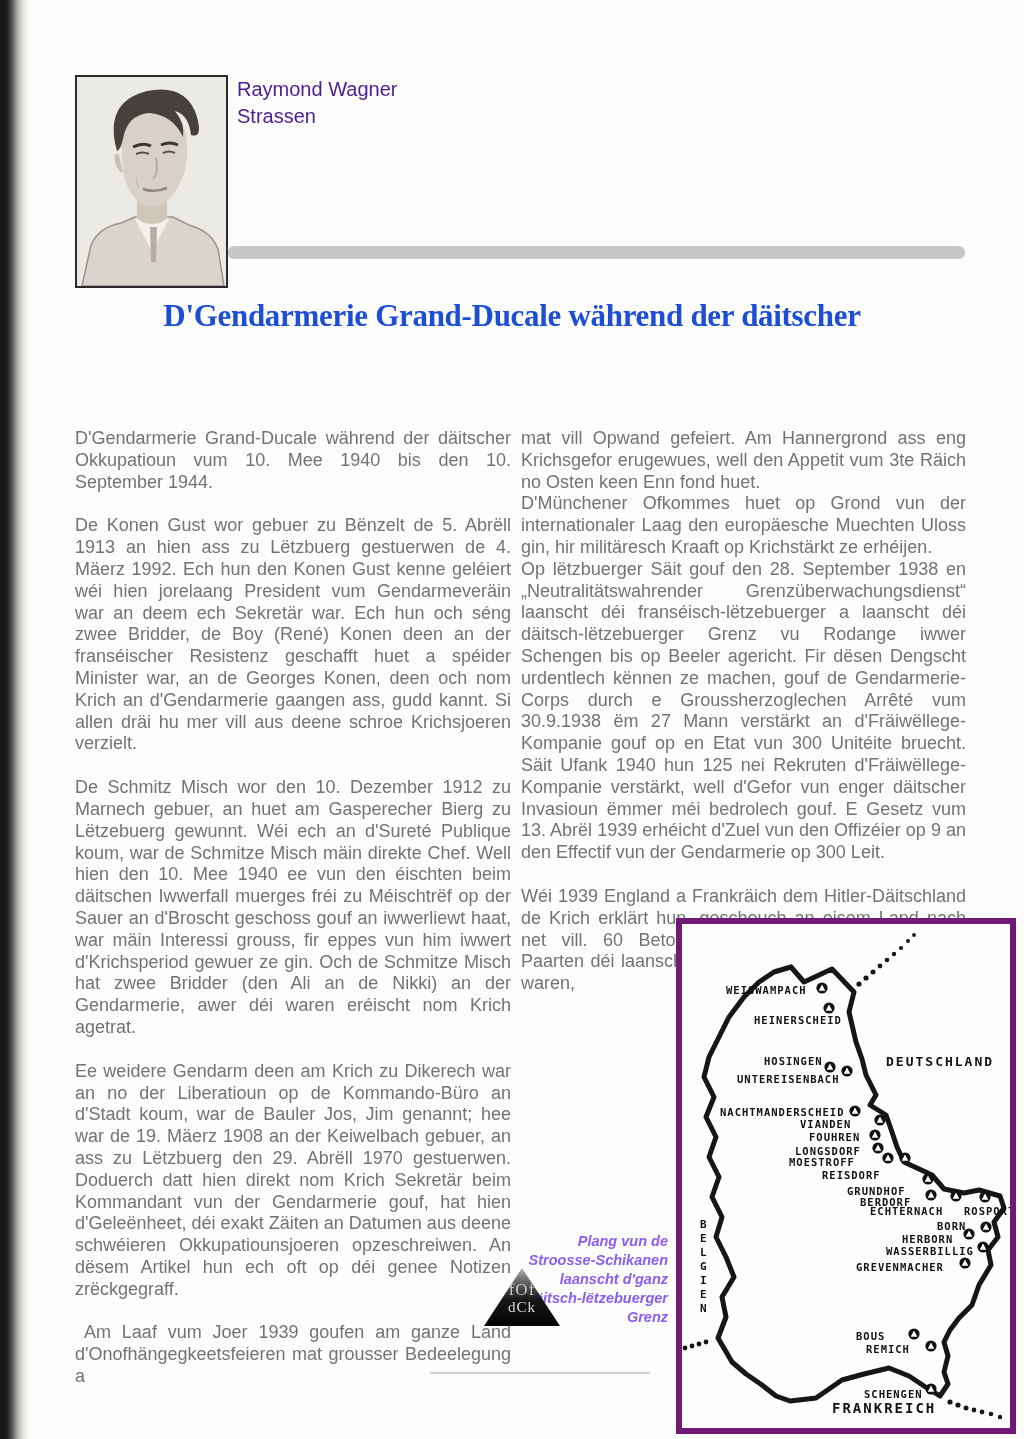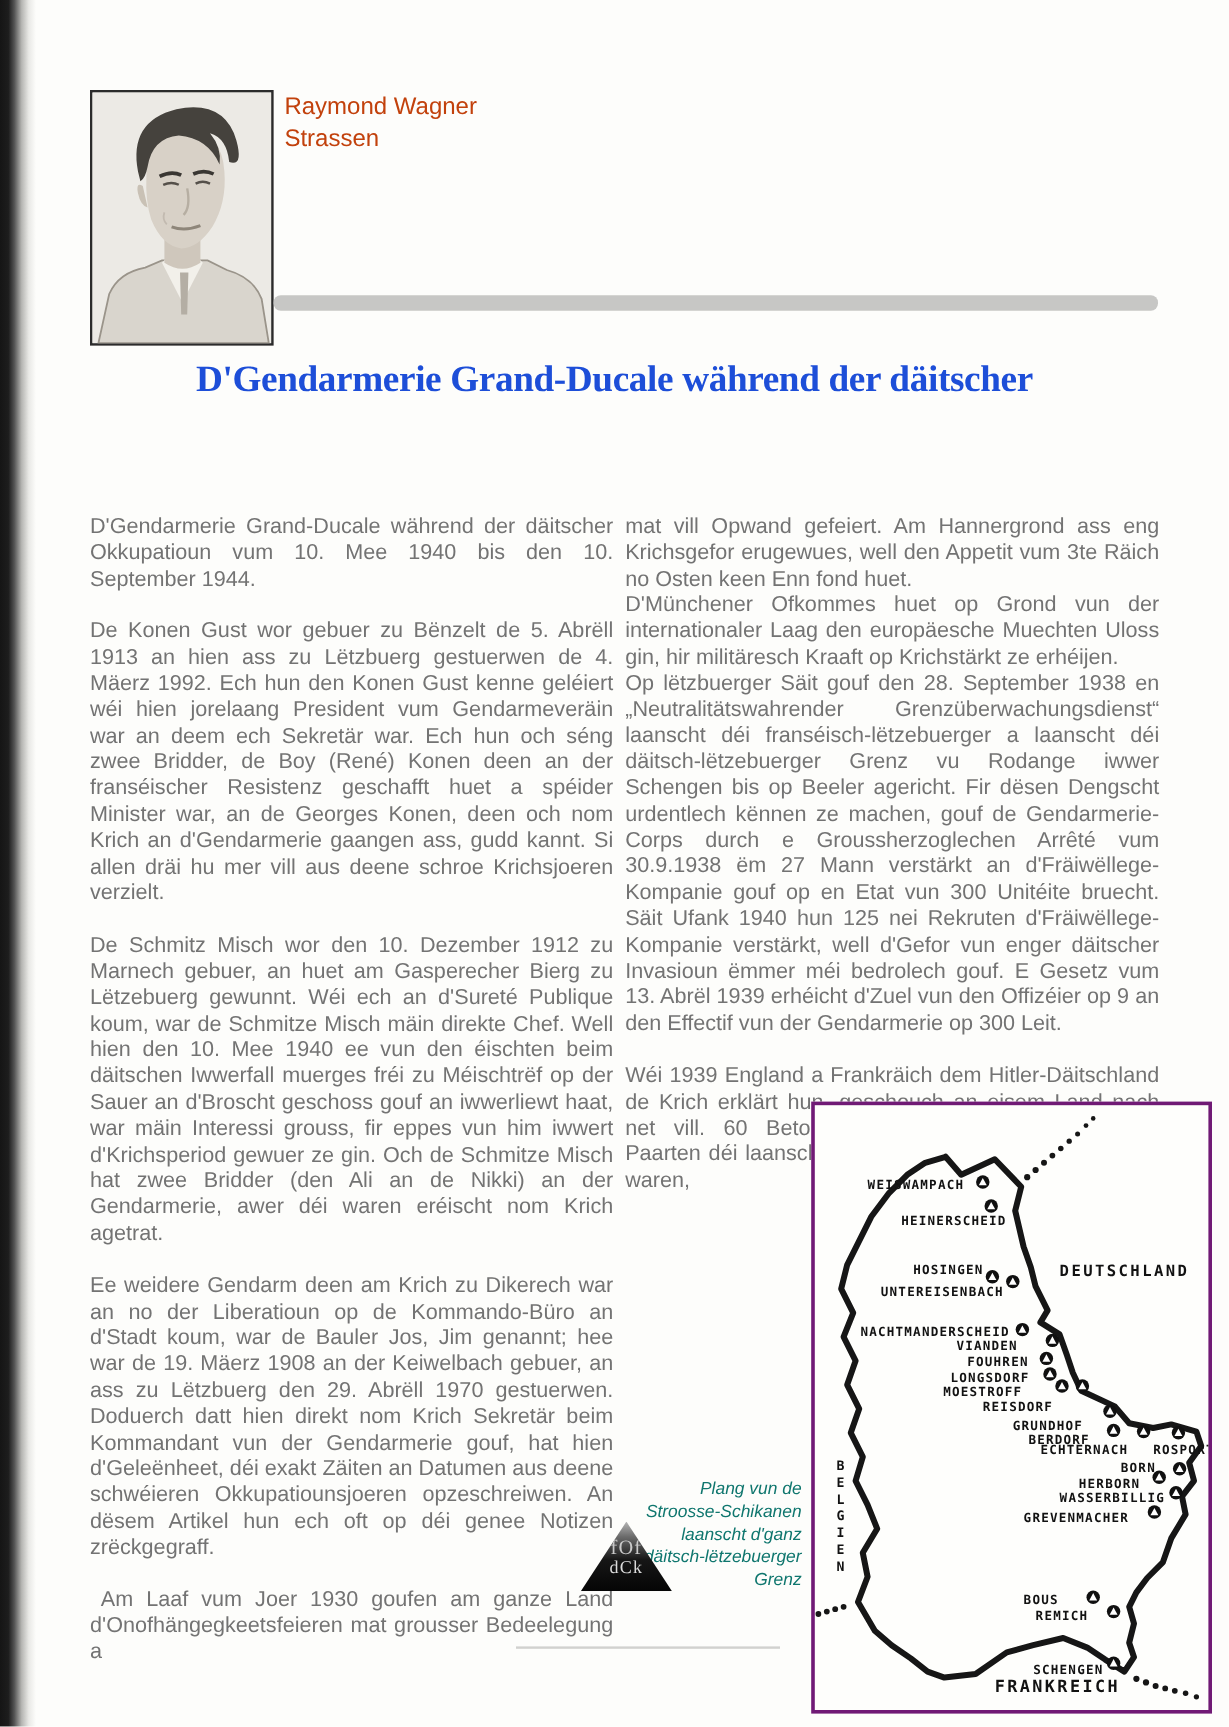--- a/index.html
+++ b/index.html
@@ -6,46 +6,46 @@
   .page{position:relative;width:1024px;height:1439px;background:#fdfdfb;overflow:hidden;
         font-family:"Liberation Sans",sans-serif;color:#1b1b1b;}
   
   .edge{position:absolute;left:0;top:0;width:30px;height:100%;
         background:linear-gradient(90deg,#151515 0px,#1d1d1d 7px,#555 12px,#b5b5b2 18px,#e9e9e6 24px,rgba(233,233,230,0) 30px);}
   
   .photo{position:absolute;left:75px;top:75px;width:153px;height:213px;background:#ece9e4;
          border:2px solid #2b2b2b;box-sizing:border-box;}
   .photo svg{display:block;width:100%;height:100%;}
   
-  .author{position:absolute;left:237px;top:76px;font-size:20px;line-height:27px;color:#c2410c;}
+  .author{position:absolute;left:237px;top:76px;font-size:20px;line-height:27px;color:#4c1d95;}
   
   .band{position:absolute;left:228px;top:246px;width:737px;height:13px;background:#c7c7c5;border-radius:6px;}
   
   .title{position:absolute;left:40px;top:297px;width:944px;text-align:center;
          font-family:"Liberation Serif",serif;font-weight:700;font-size:31px;line-height:37px;
          letter-spacing:-0.3px;color:#1d4ed8;}
   
   .col{position:absolute;top:399px;font-size:18px;line-height:21.8px;text-align:justify;color:#737373;margin-top:29px;}
   .col-left{left:75px;width:436px;}
   .col-right{left:521px;width:445px;}
   .col p{margin:0 0 22px 0;}
   .col p.tight{margin:0;}
   .col p.gap-top{margin-top:22px;}
   .col p.indent{text-indent:9px;}
   
   .mapbox{position:absolute;left:676px;top:918px;width:328px;height:504px;
-          border:3px solid #701a75;box-sizing:content-box;background:#fefefc;}
+          border:6px solid #701a75;box-sizing:content-box;background:#fefefc;}
   .mapbox svg{display:block;width:328px;height:504px;}
   .place{font:700 10.5px "DejaVu Sans Mono",monospace;letter-spacing:1px;fill:#121212;}
   .country{font:700 13px "DejaVu Sans Mono",monospace;letter-spacing:2px;fill:#121212;}
   .country-s{font:700 14px "DejaVu Sans Mono",monospace;letter-spacing:2px;fill:#121212;}
   .belgien{font:700 11px "DejaVu Sans Mono",monospace;fill:#121212;}
   
   .caption{position:absolute;left:500px;top:1232px;width:168px;text-align:right;
-           font-style:italic;font-size:14.5px;line-height:19px;color:#0f766e;}
+           font-style:italic;font-size:14.5px;line-height:19px;color:#8b5cf6;font-weight:bold;}
   
   .rule{position:absolute;left:430px;top:1372px;width:220px;height:2px;background:#c9c9c7;opacity:.85;}
   
   .logo{position:absolute;left:484px;top:1268px;width:76px;height:58px;
         clip-path:polygon(50% 0,100% 100%,0 100%);
         background:linear-gradient(180deg,#b5b5b5 0%,#6a6a6a 22%,#161616 55%,#050505 100%);}
   .logo span{position:absolute;width:100%;text-align:center;
              font-family:"Liberation Serif",serif;color:#c9c9c9;}
   .logo .l1{top:12px;font-size:17px;letter-spacing:1px;}
   .logo .l2{top:31px;font-size:15px;color:#dcdcdc;letter-spacing:1px;}
@@ -96,21 +96,21 @@
 
   <h1 class="title" style="margin:0">
     <span style="display:block">D'Gendarmerie Grand-Ducale während der däitscher</span>
   </h1>
 
   <div class="col col-left">
     <p>D'Gendarmerie Grand-Ducale während der däitscher Okkupatioun vum 10. Mee 1940 bis den 10. September 1944.</p>
     <p>De Konen Gust wor gebuer zu Bënzelt de 5. Abrëll 1913 an hien ass zu Lëtzbuerg gestuerwen de 4. Mäerz 1992. Ech hun den Konen Gust kenne geléiert wéi hien jorelaang President vum Gendarmeveräin war an deem ech Sekretär war. Ech hun och séng zwee Bridder, de Boy (René) Konen deen an der franséischer Resistenz geschafft huet a spéider Minister war, an de Georges Konen, deen och nom Krich an d'Gendarmerie gaangen ass, gudd kannt. Si allen dräi hu mer vill aus deene schroe Krichsjoeren verzielt.</p>
     <p>De Schmitz Misch wor den 10. Dezember 1912 zu Marnech gebuer, an huet am Gasperecher Bierg zu Lëtzebuerg gewunnt. Wéi ech an d'Sureté Publique koum, war de Schmitze Misch mäin direkte Chef. Well hien den 10. Mee 1940 ee vun den éischten beim däitschen Iwwerfall muerges fréi zu Méischtrëf op der Sauer an d'Broscht geschoss gouf an iwwerliewt haat, war mäin Interessi grouss, fir eppes vun him iwwert d'Krichsperiod gewuer ze gin. Och de Schmitze Misch hat zwee Bridder (den Ali an de Nikki) an der Gendarmerie, awer déi waren eréischt nom Krich agetrat.</p>
     <p>Ee weidere Gendarm deen am Krich zu Dikerech war an no der Liberatioun op de Kommando-Büro an d'Stadt koum, war de Bauler Jos, Jim genannt; hee war de 19. Mäerz 1908 an der Keiwelbach gebuer, an ass zu Lëtzbuerg den 29. Abrëll 1970 gestuerwen. Doduerch datt hien direkt nom Krich Sekretär beim Kommandant vun der Gendarmerie gouf, hat hien d'Geleënheet, déi exakt Zäiten an Datumen aus deene schwéieren Okkupatiounsjoeren opzeschreiwen. An dësem Artikel hun ech oft op déi genee Notizen zrëckgegraff.</p>
-    <p class="indent">Am Laaf vum Joer 1930 goufen am ganze Land d'Onofhängegkeetsfeieren mat grousser Bedeelegung a</p>
+    <p class="indent">Am Laaf vum Joer 1939 goufen am ganze Land d'Onofhängegkeetsfeieren mat grousser Bedeelegung a</p>
   </div>
 
   <div class="col col-right">
     <p class="tight">mat vill Opwand gefeiert. Am Hannergrond ass eng Krichsgefor erugewues, well den Appetit vum 3te Räich no Osten keen Enn fond huet.</p>
     <p class="tight">D'Münchener Ofkommes huet op Grond vun der internationaler Laag den europäesche Muechten Uloss gin, hir militäresch Kraaft op Krichstärkt ze erhéijen.</p>
     <p class="tight">Op lëtzbuerger Säit gouf den 28. September 1938 en „Neutralitätswahrender Grenzüberwachungsdienst“ laanscht déi franséisch-lëtzebuerger a laanscht déi däitsch-lëtzebuerger Grenz vu Rodange iwwer Schengen bis op Beeler agericht. Fir dësen Dengscht urdentlech kënnen ze machen, gouf de Gendarmerie-Corps durch e Groussherzoglechen Arrêté vum 30.9.1938 ëm 27 Mann verstärkt an d'Fräiwëllege-Kompanie gouf op en Etat vun 300 Unitéite bruecht. Säit Ufank 1940 hun 125 nei Rekruten d'Fräiwëllege-Kompanie verstärkt, well d'Gefor vun enger däitscher Invasioun ëmmer méi bedrolech gouf. E Gesetz vum 13. Abrël 1939 erhéicht d'Zuel vun den Offizéier op 9 an den Effectif vun der Gendarmerie op 300 Leit.</p>
     <p class="tight gap-top">Wéi 1939 England a Frankräich dem Hitler-Däitschland de Krich erklärt hun, geschouch an eisem Land nach net vill. 60 Betonschikanen, deelweis mat stoole Paarten déi laanscht Musel, Sauer an Our opgericht gi waren,</p>
   </div>
 
   <div class="caption">

